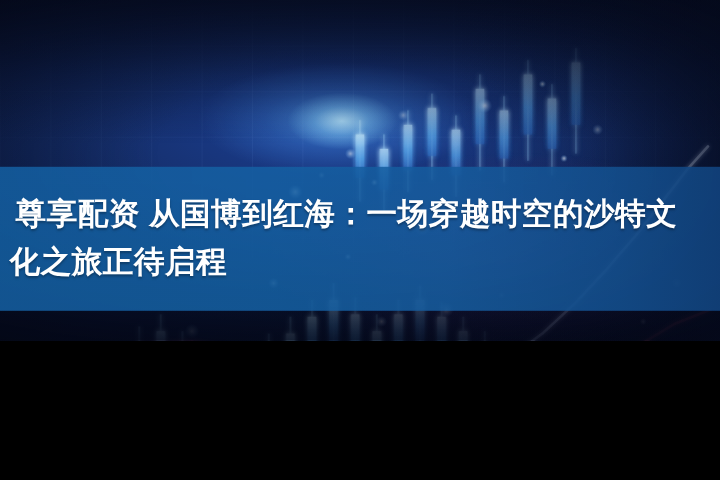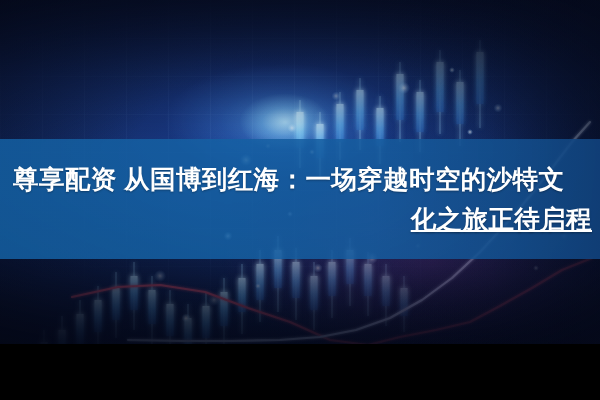--- a/index.html
+++ b/index.html
@@ -3,21 +3,21 @@
 <meta charset="utf-8">
 <style>
   html, body {
     margin: 0;
     padding: 0;
     background: #000;
   }
   #stage {
     position: relative;
     width: 600px;
-    height: 344px;
+    height: 284px;
     overflow: hidden;
     font-family: "Liberation Sans", "DejaVu Sans", sans-serif;
     background: #0a1430;
   }
 
   
   .layer { position: absolute; inset: 0; }
 
   #bg-base {
     background:
@@ -90,21 +90,21 @@
     font-size: 25.5px;
     font-weight: bold;
     line-height: 40px;
     letter-spacing: 0.4px;
     text-align: center;
     width: 584px;
     text-shadow: 0 1px 2px rgba(0,0,0,0.30);
   }
   .t-line { display: block; white-space: nowrap; }
   #line1 { text-align: left; padding-left: 5px; }
-  #line2 { text-align: right; text-decoration: underline; }
+  #line2 { text-align: left; }
 </style>
 </head>
 <body>
 
 <div id="stage">
 
   <div class="layer" id="bg-base"></div>
 
   <div class="layer" id="bg-grid"></div>
 

